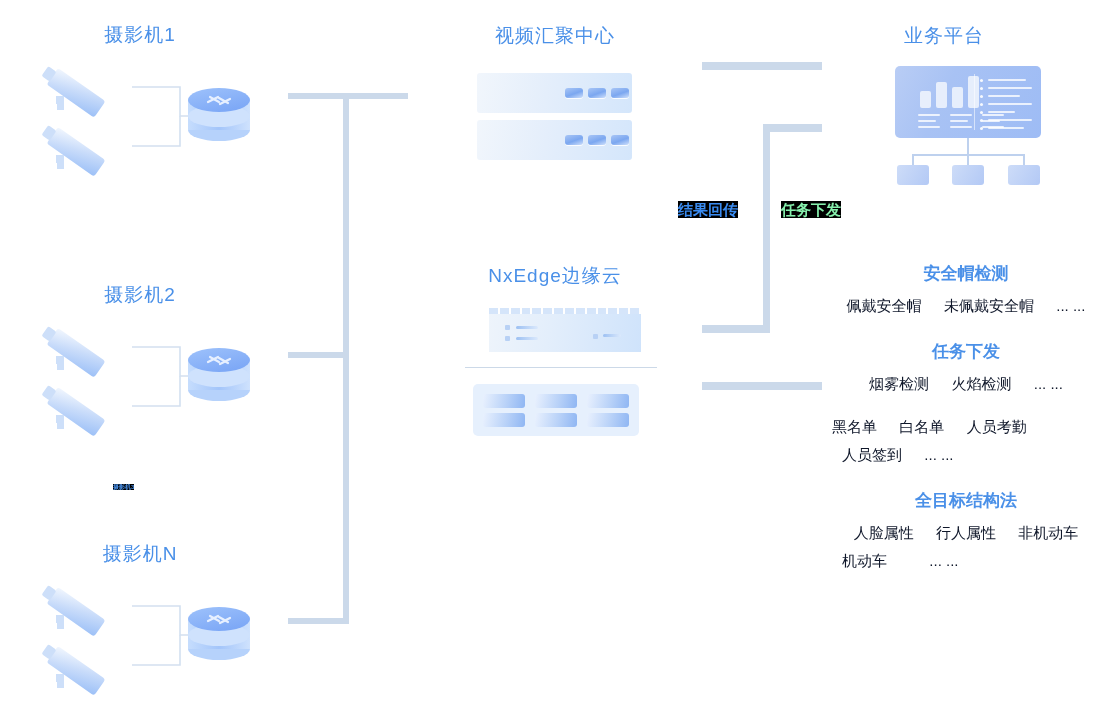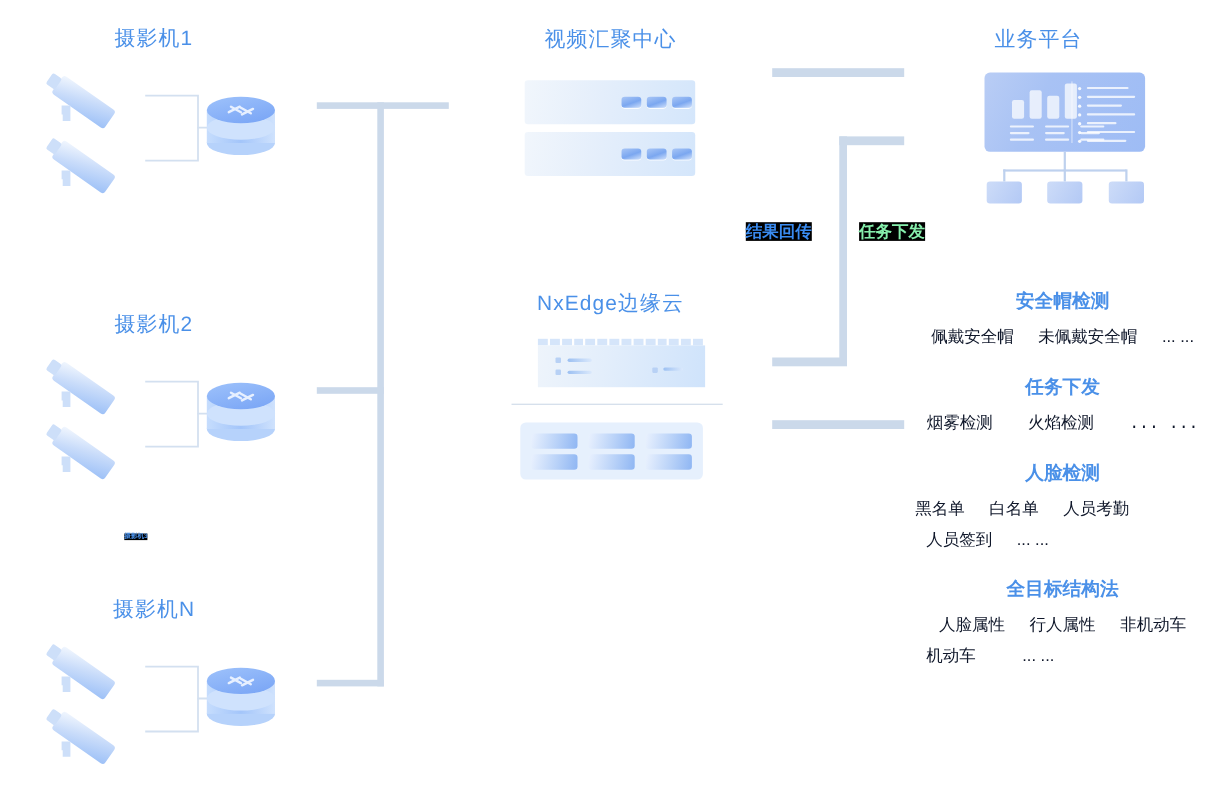--- a/index.html
+++ b/index.html
@@ -349,31 +349,30 @@
         <span>佩戴安全帽</span>
         <span class="tag-gap"></span>
         <span>未佩戴安全帽</span>
         <span class="tag-gap"></span>
         <span>... ...</span>
       </div>
     </div>
 
     <div style="margin-bottom:24px;">
       <div class="sec-title">任务下发</div>
-      <div class="tag-row" style="margin-top:12px;text-align:center;font-family:Liberation Mono, monospace;">
+      <div class="tag-row" style="margin-top:12px;text-align:center;">
         <span>烟雾检测</span>
         <span class="tag-gap"></span>
         <span>火焰检测</span>
         <span class="tag-gap"></span>
         <span>... ...</span>
       </div>
     </div>
 
     <div style="margin-bottom:24px;">
-      <div class="sec-title">人脸检测</div>
       <div class="tag-row" style="margin-top:12px;text-align:left;">
         <span>黑名单</span>
         <span class="tag-gap"></span>
         <span>白名单</span>
         <span class="tag-gap"></span>
         <span>人员考勤</span>
       </div>
       <div class="tag-row" style="margin-top:9px;padding-left:10px;">
         <span>人员签到</span>
         <span class="tag-gap"></span>

